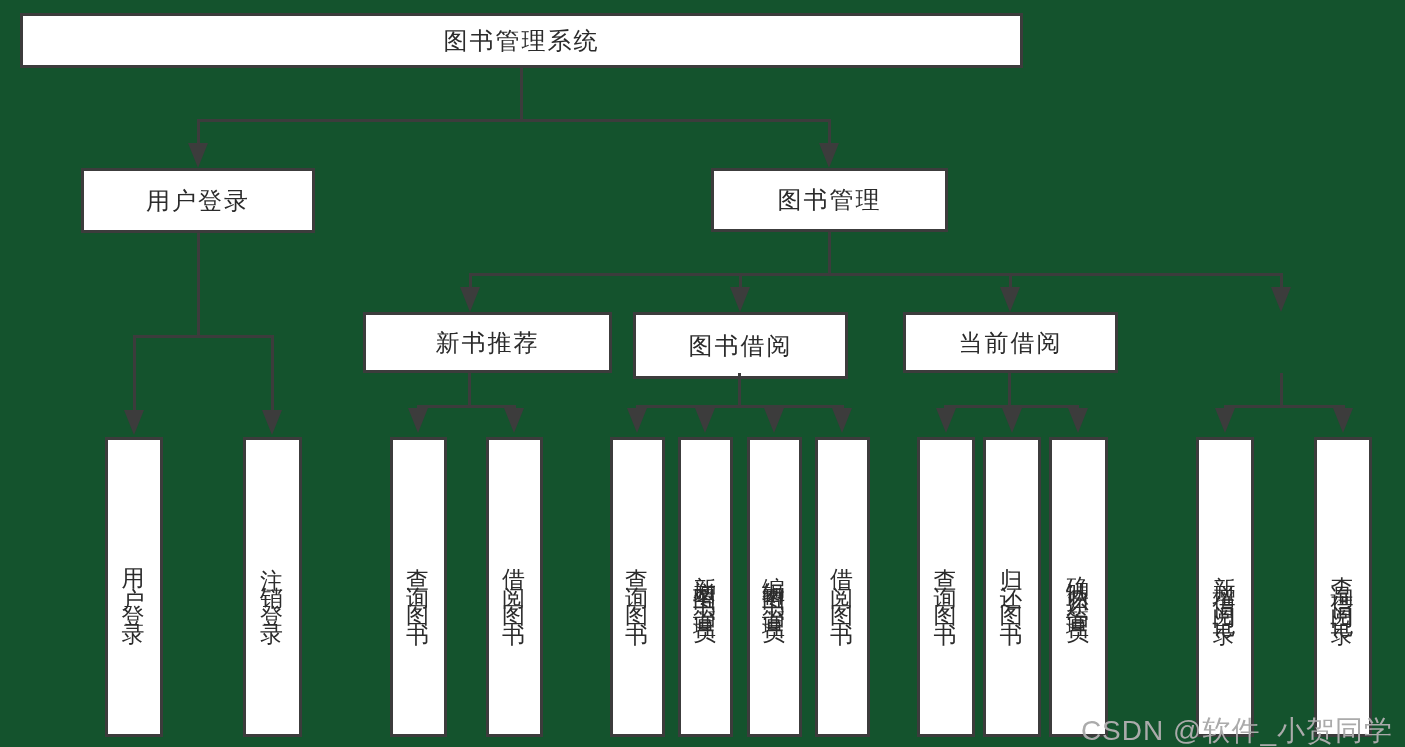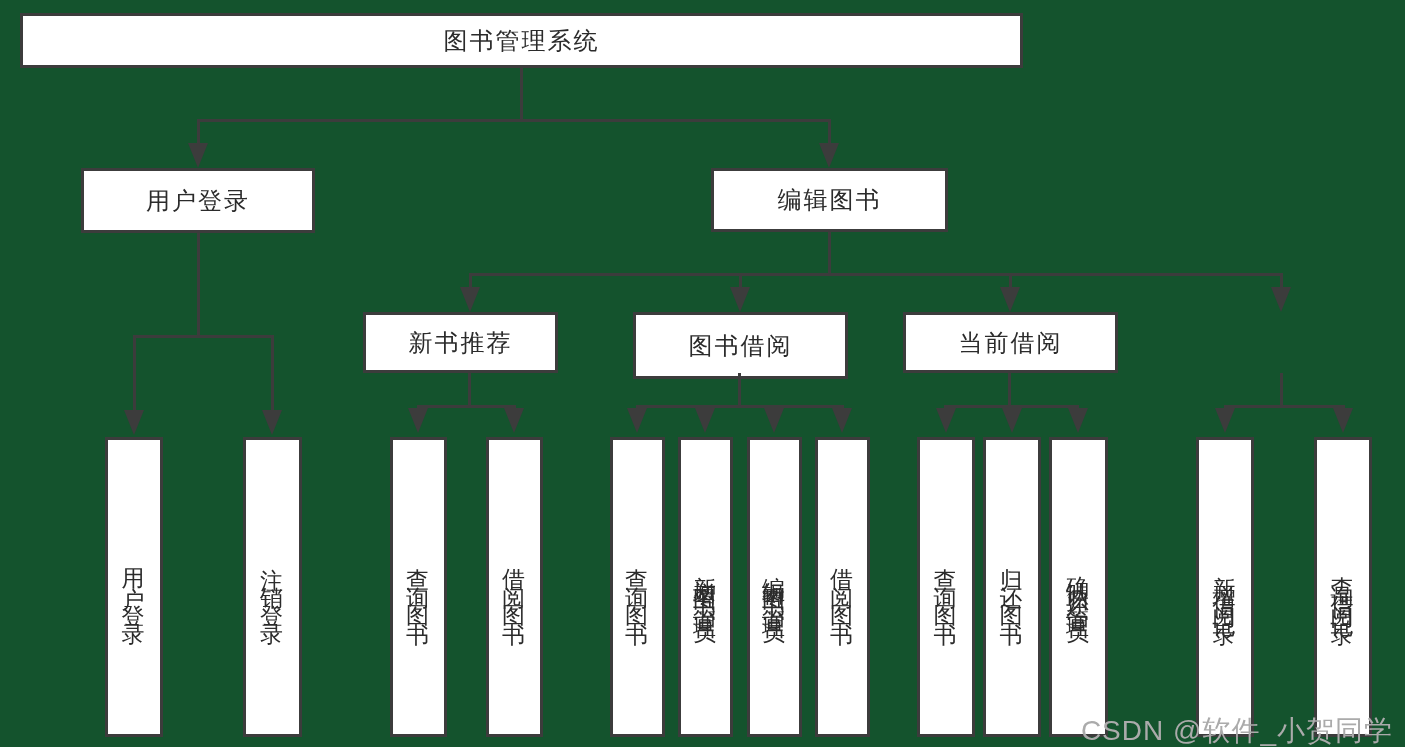--- a/index.html
+++ b/index.html
@@ -65,42 +65,42 @@
   <div class="hl" style="left:197px;top:119px;width:634px"></div>
   <div class="vl" style="left:197px;top:119px;height:27px"></div>
   <div class="vl" style="left:828px;top:119px;height:27px"></div>
   <div class="arrow" style="left:188px;top:143px"></div>
   <div class="arrow" style="left:819px;top:143px"></div>
 
   <div class="node" style="left:81px;top:168px;width:234px;height:65px">
     <span class="lbl">用户登录</span>
   </div>
   <div class="node" style="left:711px;top:168px;width:237px;height:64px">
-    <span class="lbl">编辑图书</span>
+    <span class="lbl">图书管理</span>
   </div>
 
   <div class="vl" style="left:197px;top:233px;height:102px"></div>
   <div class="hl" style="left:133px;top:335px;width:141px"></div>
   <div class="vl" style="left:133px;top:335px;height:77px"></div>
   <div class="vl" style="left:271px;top:335px;height:77px"></div>
   <div class="arrow" style="left:124px;top:410px"></div>
   <div class="arrow" style="left:262px;top:410px"></div>
 
   <div class="vl" style="left:828px;top:232px;height:42px"></div>
   <div class="hl" style="left:469px;top:273px;width:814px"></div>
   <div class="vl" style="left:469px;top:273px;height:16px"></div>
   <div class="vl" style="left:739px;top:273px;height:16px"></div>
   <div class="vl" style="left:1009px;top:273px;height:16px"></div>
   <div class="vl" style="left:1280px;top:273px;height:16px"></div>
   <div class="arrow" style="left:460px;top:287px"></div>
   <div class="arrow" style="left:730px;top:287px"></div>
   <div class="arrow" style="left:1000px;top:287px"></div>
   <div class="arrow" style="left:1271px;top:287px"></div>
 
-  <div class="node" style="left:363px;top:312px;width:195px;height:61px">
+  <div class="node" style="left:363px;top:312px;width:249px;height:61px">
     <span class="lbl">新书推荐</span>
   </div>
   <div class="node" style="left:633px;top:312px;width:215px;height:67px">
     <span class="lbl">图书借阅</span>
   </div>
   <div class="node" style="left:903px;top:312px;width:215px;height:61px">
     <span class="lbl">当前借阅</span>
   </div>
 
   <div class="vl" style="left:468px;top:373px;height:35px"></div>

